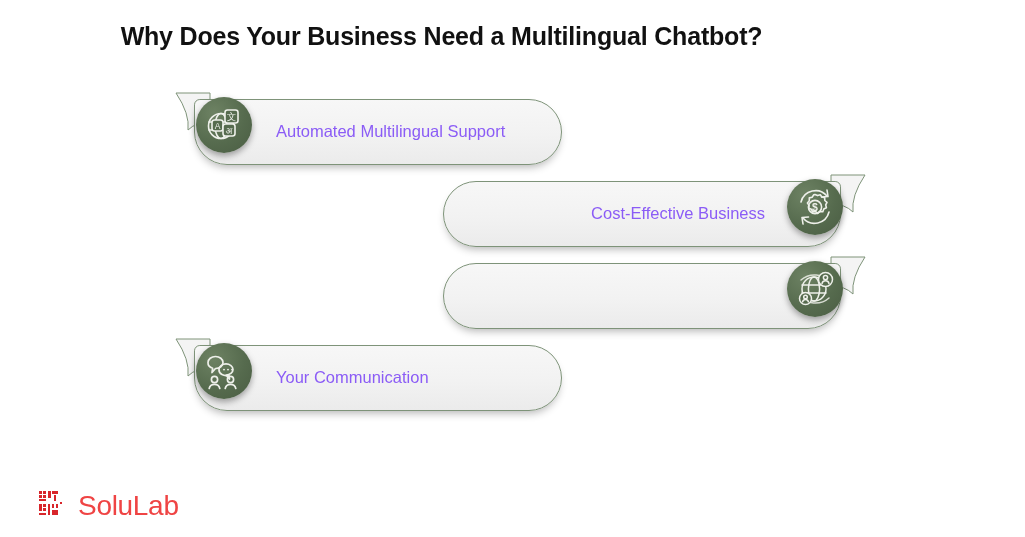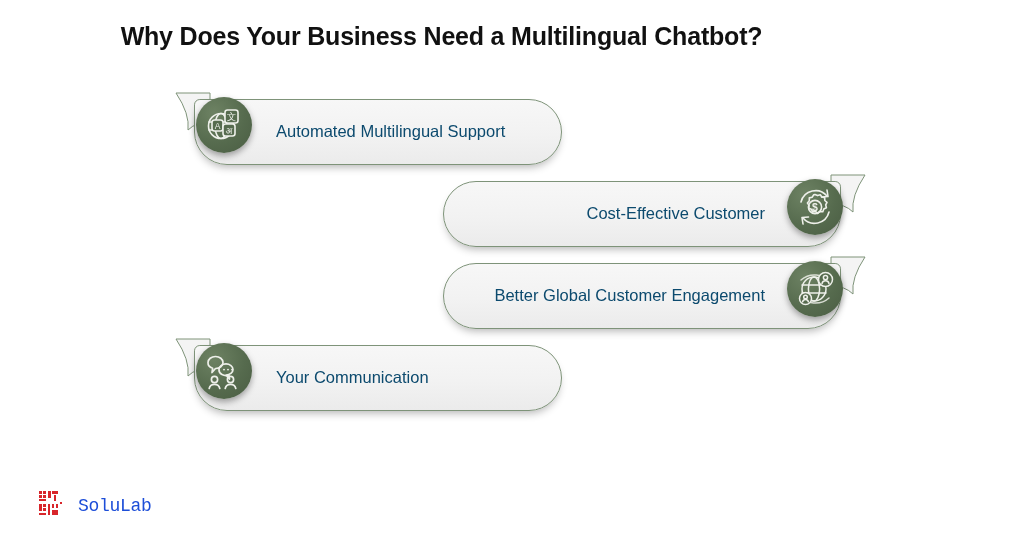--- a/index.html
+++ b/index.html
@@ -101,43 +101,42 @@
     z-index: 3;
   }
   .row.left  .icon-badge { left: 16px; }
   .row.right .icon-badge { right: 12px; }
   .icon-badge svg { display: block; }
 
   
   .label {
     position: absolute;
     font-size: 16.5px;
-    color: #0c4a6e;
+    color: #8b5cf6;
     white-space: nowrap;
     z-index: 2;
   }
   .row.left  .label { left: 96px;  top: 30px; }
   .row.right .label { right: 90px; top: 30px; text-align: right; }
 
   
   .footer {
     position: absolute;
     left: 38px;
     bottom: 14px;
     display: flex;
     align-items: center;
     gap: 10px;
   }
   .logo-mark { display: block; }
   .logo-text {
-    font-size: 18px;
-    color: #1d4ed8;
+    font-size: 28px;
+    color: #ef4444;
     letter-spacing: -0.3px;
     line-height: 1;
-    font-family: Liberation Mono, monospace;
   }
 </style>
 </head>
 <body>
 
 <div class="title">Why Does Your Business Need a Multilingual Chatbot?</div>
 
 <div class="rows">
 
   <div class="row left">
@@ -179,21 +178,21 @@
           <path d="M33 4 L34 10.5 L27.5 11"></path>
           <path d="M35 26 A15 15 0 0 1 9 32"></path>
           <path d="M9 38 L8 31.5 L14.5 31"></path>
           <path d="M21 8.5 l2.6 1.1 2.7 -0.9 1.6 2.3 2.8 0.6 0.1 2.9 2.2 1.8 -1.3 2.6 0.7 2.8
                    -2.6 1.3 -1 2.7 -2.9 -0.2 -2.3 1.8 -2.2 -1.9 -2.8 0.4 -1.2 -2.6 -2.7 -1
                    0.4 -2.9 -1.7 -2.3 1.9 -2.2 0 -2.9 2.8 -0.7 1.7 -2.4 z"></path>
           <circle cx="21" cy="21" r="6.6"></circle>
           <text x="21" y="24.8" font-size="10.5" fill="#eef0ea" font-family="Liberation Sans, sans-serif" text-anchor="middle" stroke="none" font-weight="bold">$</text>
         </svg>
       </div>
-      <div class="label">Cost-Effective Customer</div>
+      <div class="label">Cost-Effective Business</div>
     </div>
   </div>
 
 
   <div class="row right">
     <div class="bubble-wrap">
       <div class="tail right">
         <svg width="40" height="40" viewBox="0 0 40 40">
           <path d="M38 1 L4 1 L4 30 Q18 30 26 38 Q24 22 38 1 Z" fill="#f4f4f4" stroke="#7e9379" stroke-width="1"></path>
         </svg>
@@ -207,21 +206,20 @@
           <path d="M7 12 C16 4 30 6 35 14" opacity="0.85"></path>
           <path d="M35 30 C26 38 12 36 7 28" opacity="0.85"></path>
           <circle cx="31.5" cy="11.5" r="7" fill="#566b4e" stroke="#eef0ea"></circle>
           <circle cx="31.5" cy="9.6" r="2.1"></circle>
           <path d="M28 15.5 a3.6 3.6 0 0 1 7 0"></path>
           <circle cx="11.5" cy="30.5" r="6" fill="#566b4e" stroke="#eef0ea"></circle>
           <circle cx="11.5" cy="29" r="1.8"></circle>
           <path d="M8.6 33.8 a3 3 0 0 1 5.8 0"></path>
         </svg>
       </div>
-      <div class="label">Better Global Customer Engagement</div>
     </div>
   </div>
 
   <div class="row left">
     <div class="bubble-wrap">
       <div class="tail left">
         <svg width="40" height="40" viewBox="0 0 40 40">
           <path d="M2 1 L36 1 L36 30 Q22 30 14 38 Q16 22 2 1 Z" fill="#f4f4f4" stroke="#7e9379" stroke-width="1"></path>
         </svg>
       </div>

